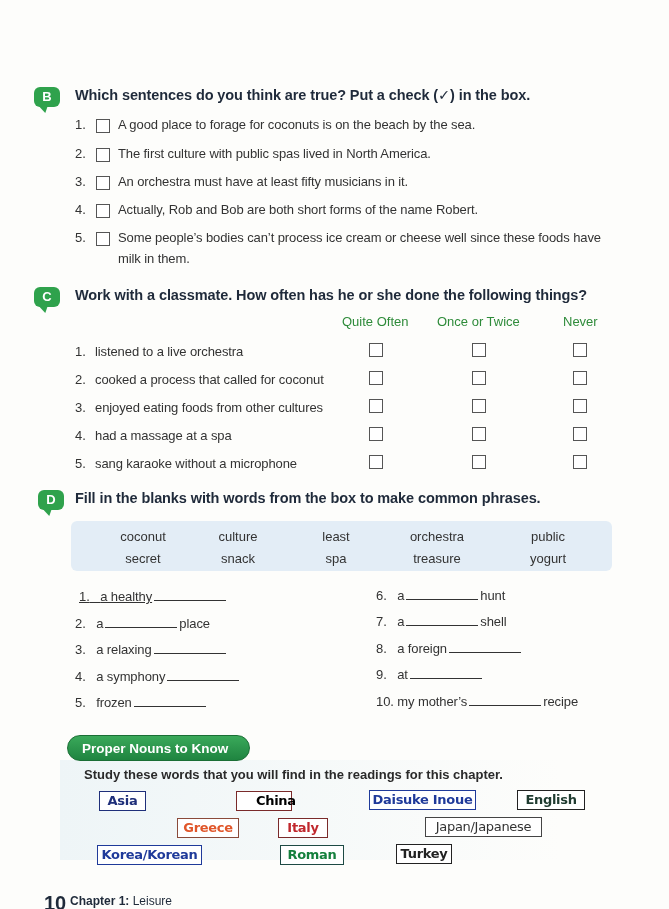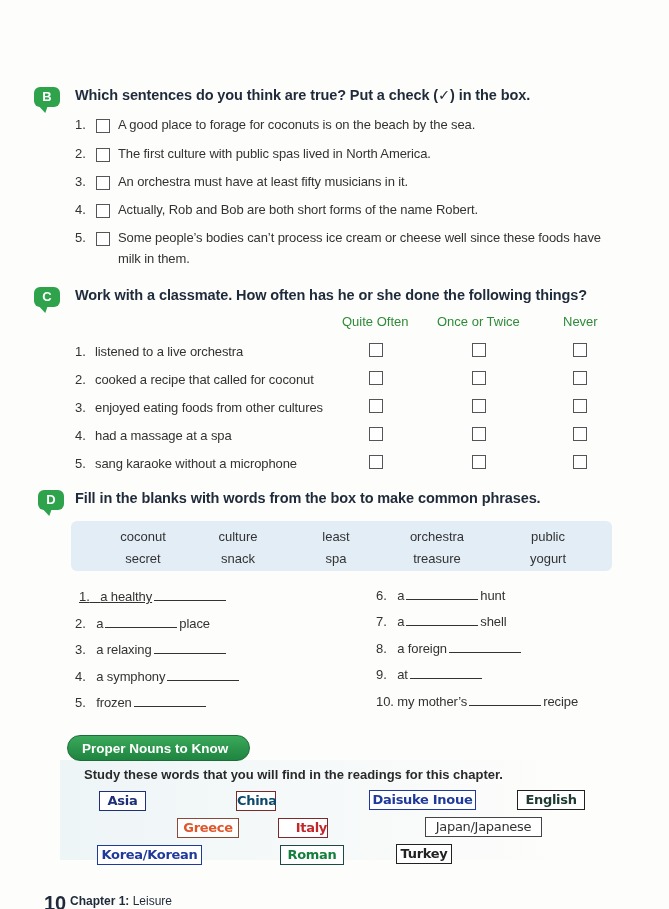--- a/index.html
+++ b/index.html
@@ -90,21 +90,21 @@
 <div>
   <div>
     <span class="num" style="left:75px; top:344px;">1.</span>
     <span class="txt" style="left:95px; top:344px;">listened to a live orchestra</span>
     <span class="cb" style="left:369px; top:343px;"></span>
     <span class="cb" style="left:472px; top:343px;"></span>
     <span class="cb" style="left:573px; top:343px;"></span>
   </div>
   <div>
     <span class="num" style="left:75px; top:372px;">2.</span>
-    <span class="txt" style="left:95px; top:372px;">cooked a recipe that called for coconut</span>
+    <span class="txt" style="left:95px; top:372px;">cooked a process that called for coconut</span>
     <span class="cb" style="left:369px; top:371px;"></span>
     <span class="cb" style="left:472px; top:371px;"></span>
     <span class="cb" style="left:573px; top:371px;"></span>
   </div>
   <div>
     <span class="num" style="left:75px; top:400px;">3.</span>
     <span class="txt" style="left:95px; top:400px;">enjoyed eating foods from other cultures</span>
     <span class="cb" style="left:369px; top:399px;"></span>
     <span class="cb" style="left:472px; top:399px;"></span>
     <span class="cb" style="left:573px; top:399px;"></span>
@@ -188,24 +188,24 @@
     <span>10.</span>
     <span>my mother’s</span><span class="blank"></span><span>recipe</span>
   </div>
 </div>
 
 <div class="pn-bg"></div>
 <div class="pill">Proper Nouns to Know</div>
 <div class="study" style="left:84px; top:767px;">Study these words that you will find in the readings for this chapter.</div>
 
 <div class="pn" style="left:99px; top:791px; width:47px; color:#1f2f7a; border-color:#1f2f7a;">Asia</div>
-<div class="pn" style="left:236px; top:791px; width:40px; color:#0c4a6e; border-color:#7a2a2a;">China</div>
+<div class="pn" style="left:236px; top:791px; width:56px; color:#000000; border-color:#7a2a2a;padding-left:19px;">China</div>
 <div class="pn" style="left:369px; top:790px; width:107px; color:#1f3a9a; border-color:#1f3a9a;">Daisuke Inoue</div>
 <div class="pn" style="left:517px; top:790px; width:68px; color:#1f3b30; border-color:#222;">English</div>
 <div class="pn" style="left:177px; top:818px; width:62px; color:#e0562a; border-color:#8a4a3a;">Greece</div>
-<div class="pn" style="left:278px; top:818px; width:50px; color:#c0282d; border-color:#7a2a2a;text-align:right;">Italy</div>
+<div class="pn" style="left:278px; top:818px; width:50px; color:#c0282d; border-color:#7a2a2a;">Italy</div>
 <div class="pn" style="left:425px; top:817px; width:117px; color:#333; border-color:#444; font-weight:normal;">Japan/Japanese</div>
 <div class="pn" style="left:97px; top:845px; width:105px; color:#1f3a9a; border-color:#1f3a9a;">Korea/Korean</div>
 <div class="pn" style="left:280px; top:845px; width:64px; color:#15803d; border-color:#1d4a44;">Roman</div>
 <div class="pn" style="left:396px; top:844px; width:56px; color:#222; border-color:#222;">Turkey</div>
 
 <div class="footer-num">10</div>
 <div class="footer-txt"><b>Chapter 1:</b><span> Leisure</span></div>
 
 </body></html>

